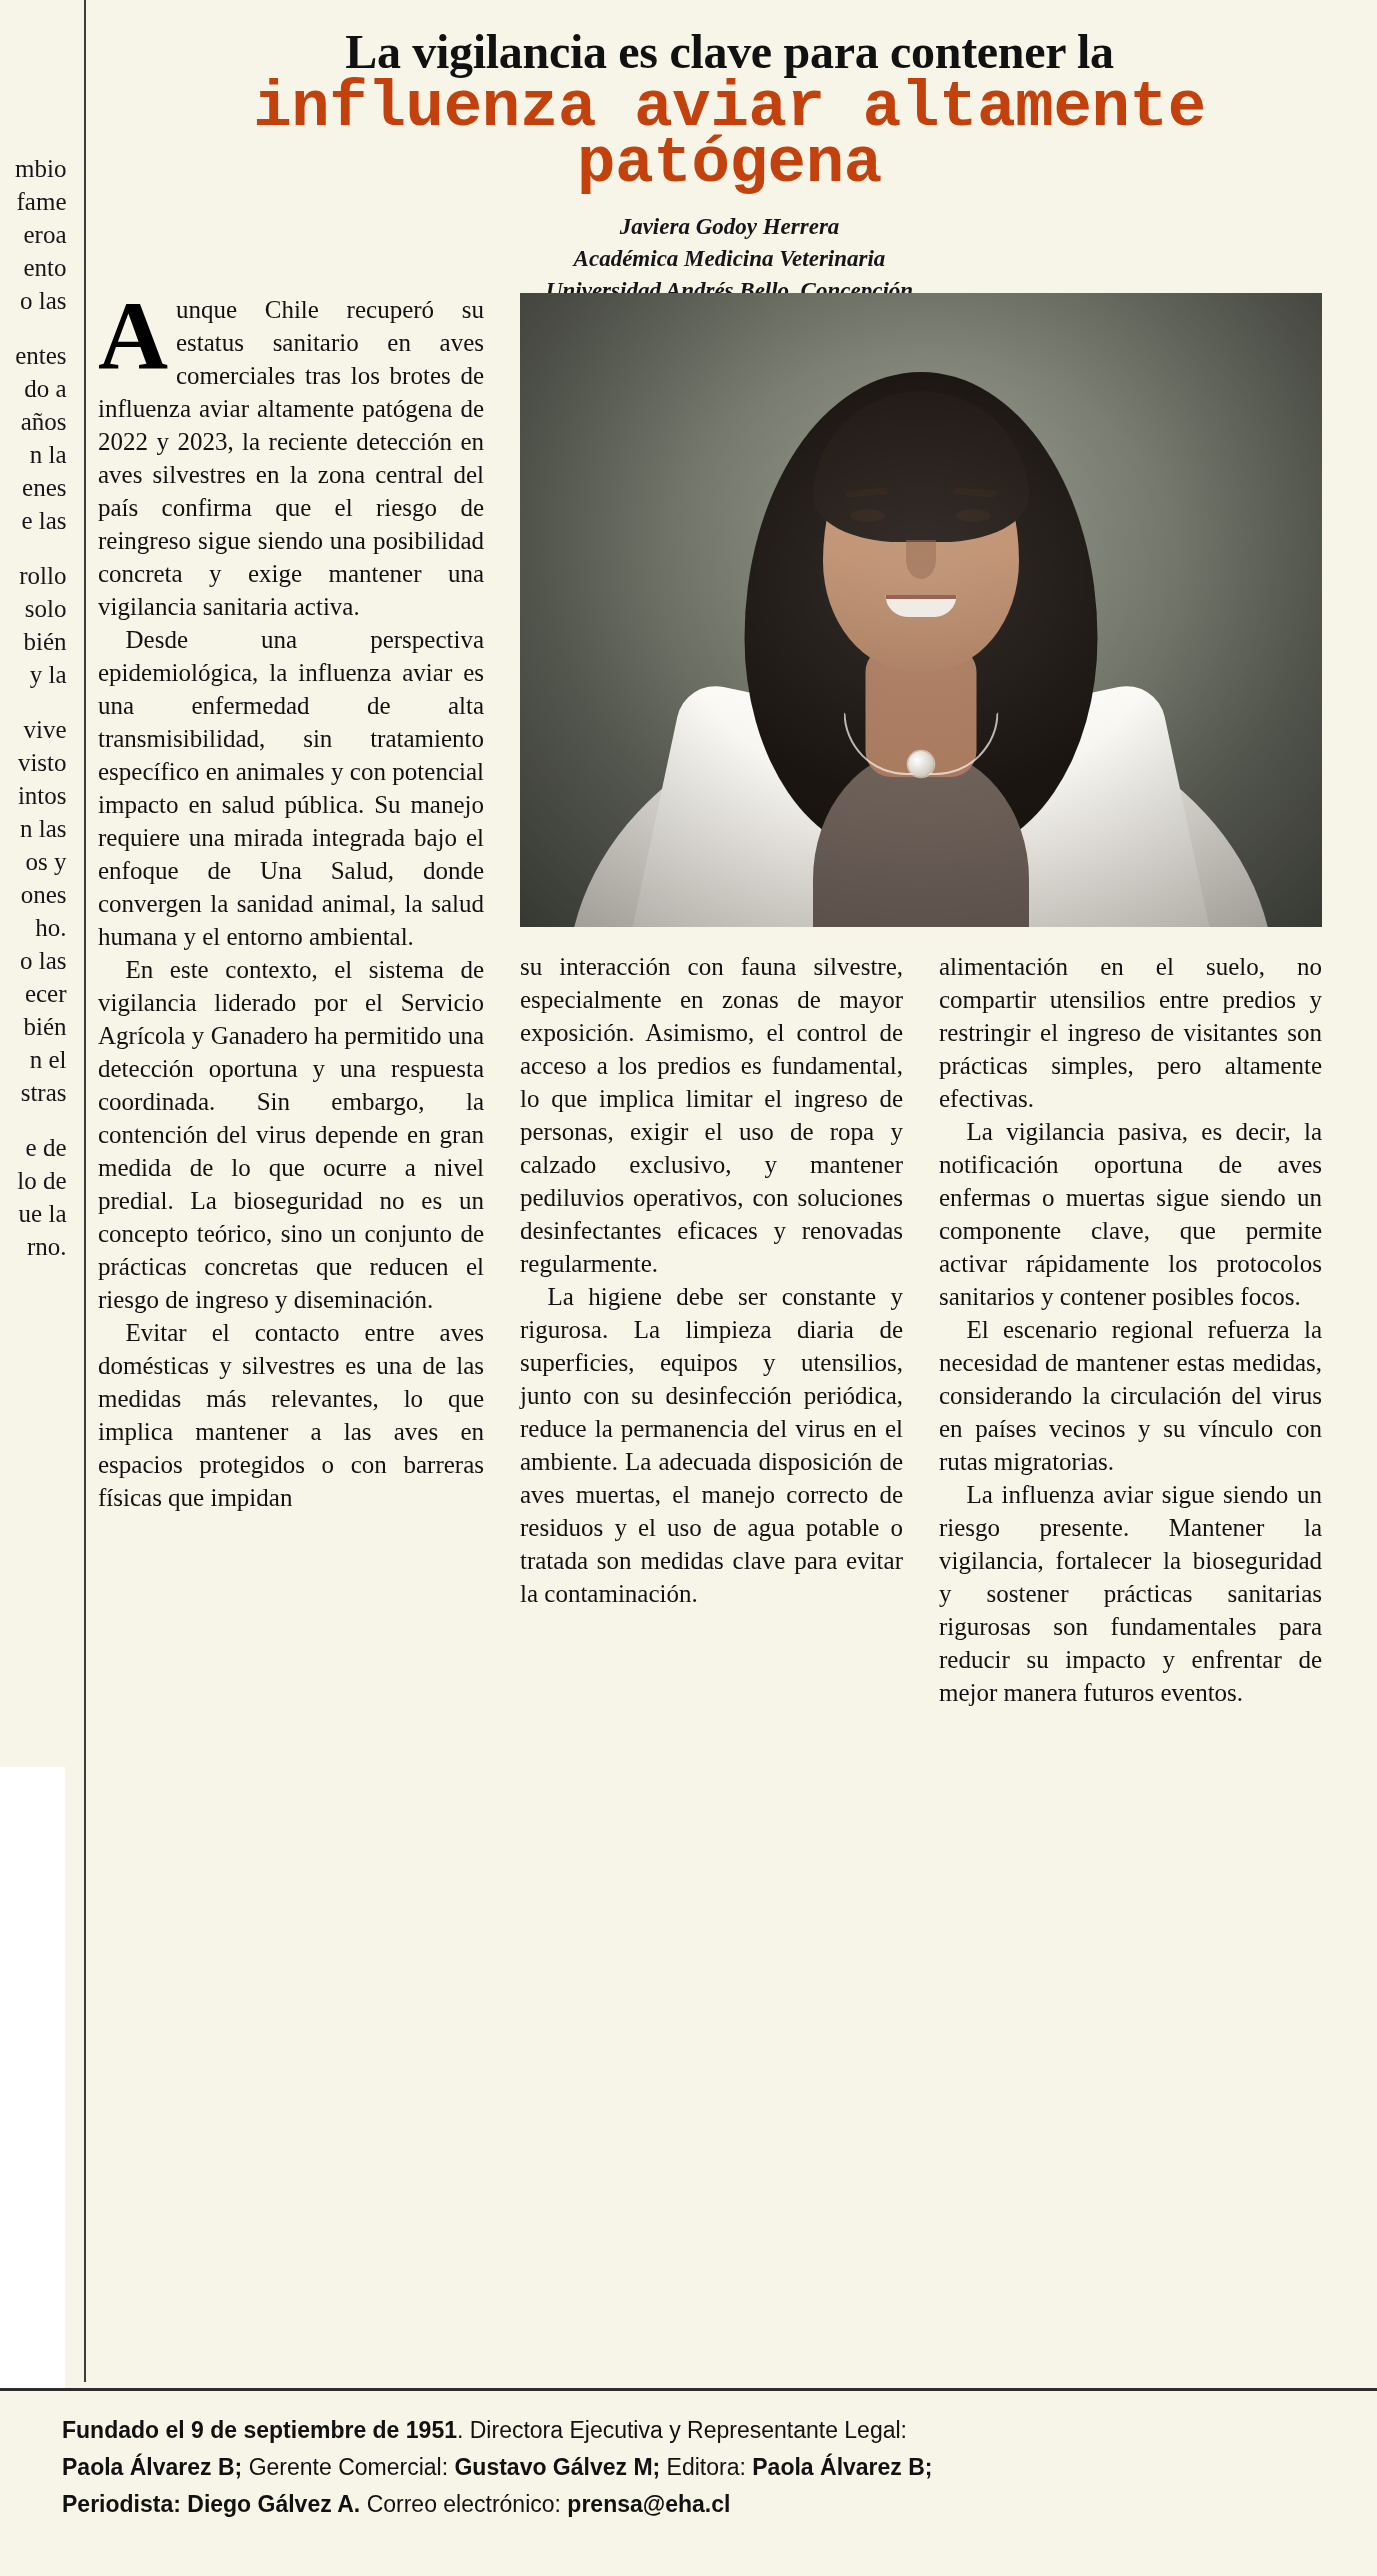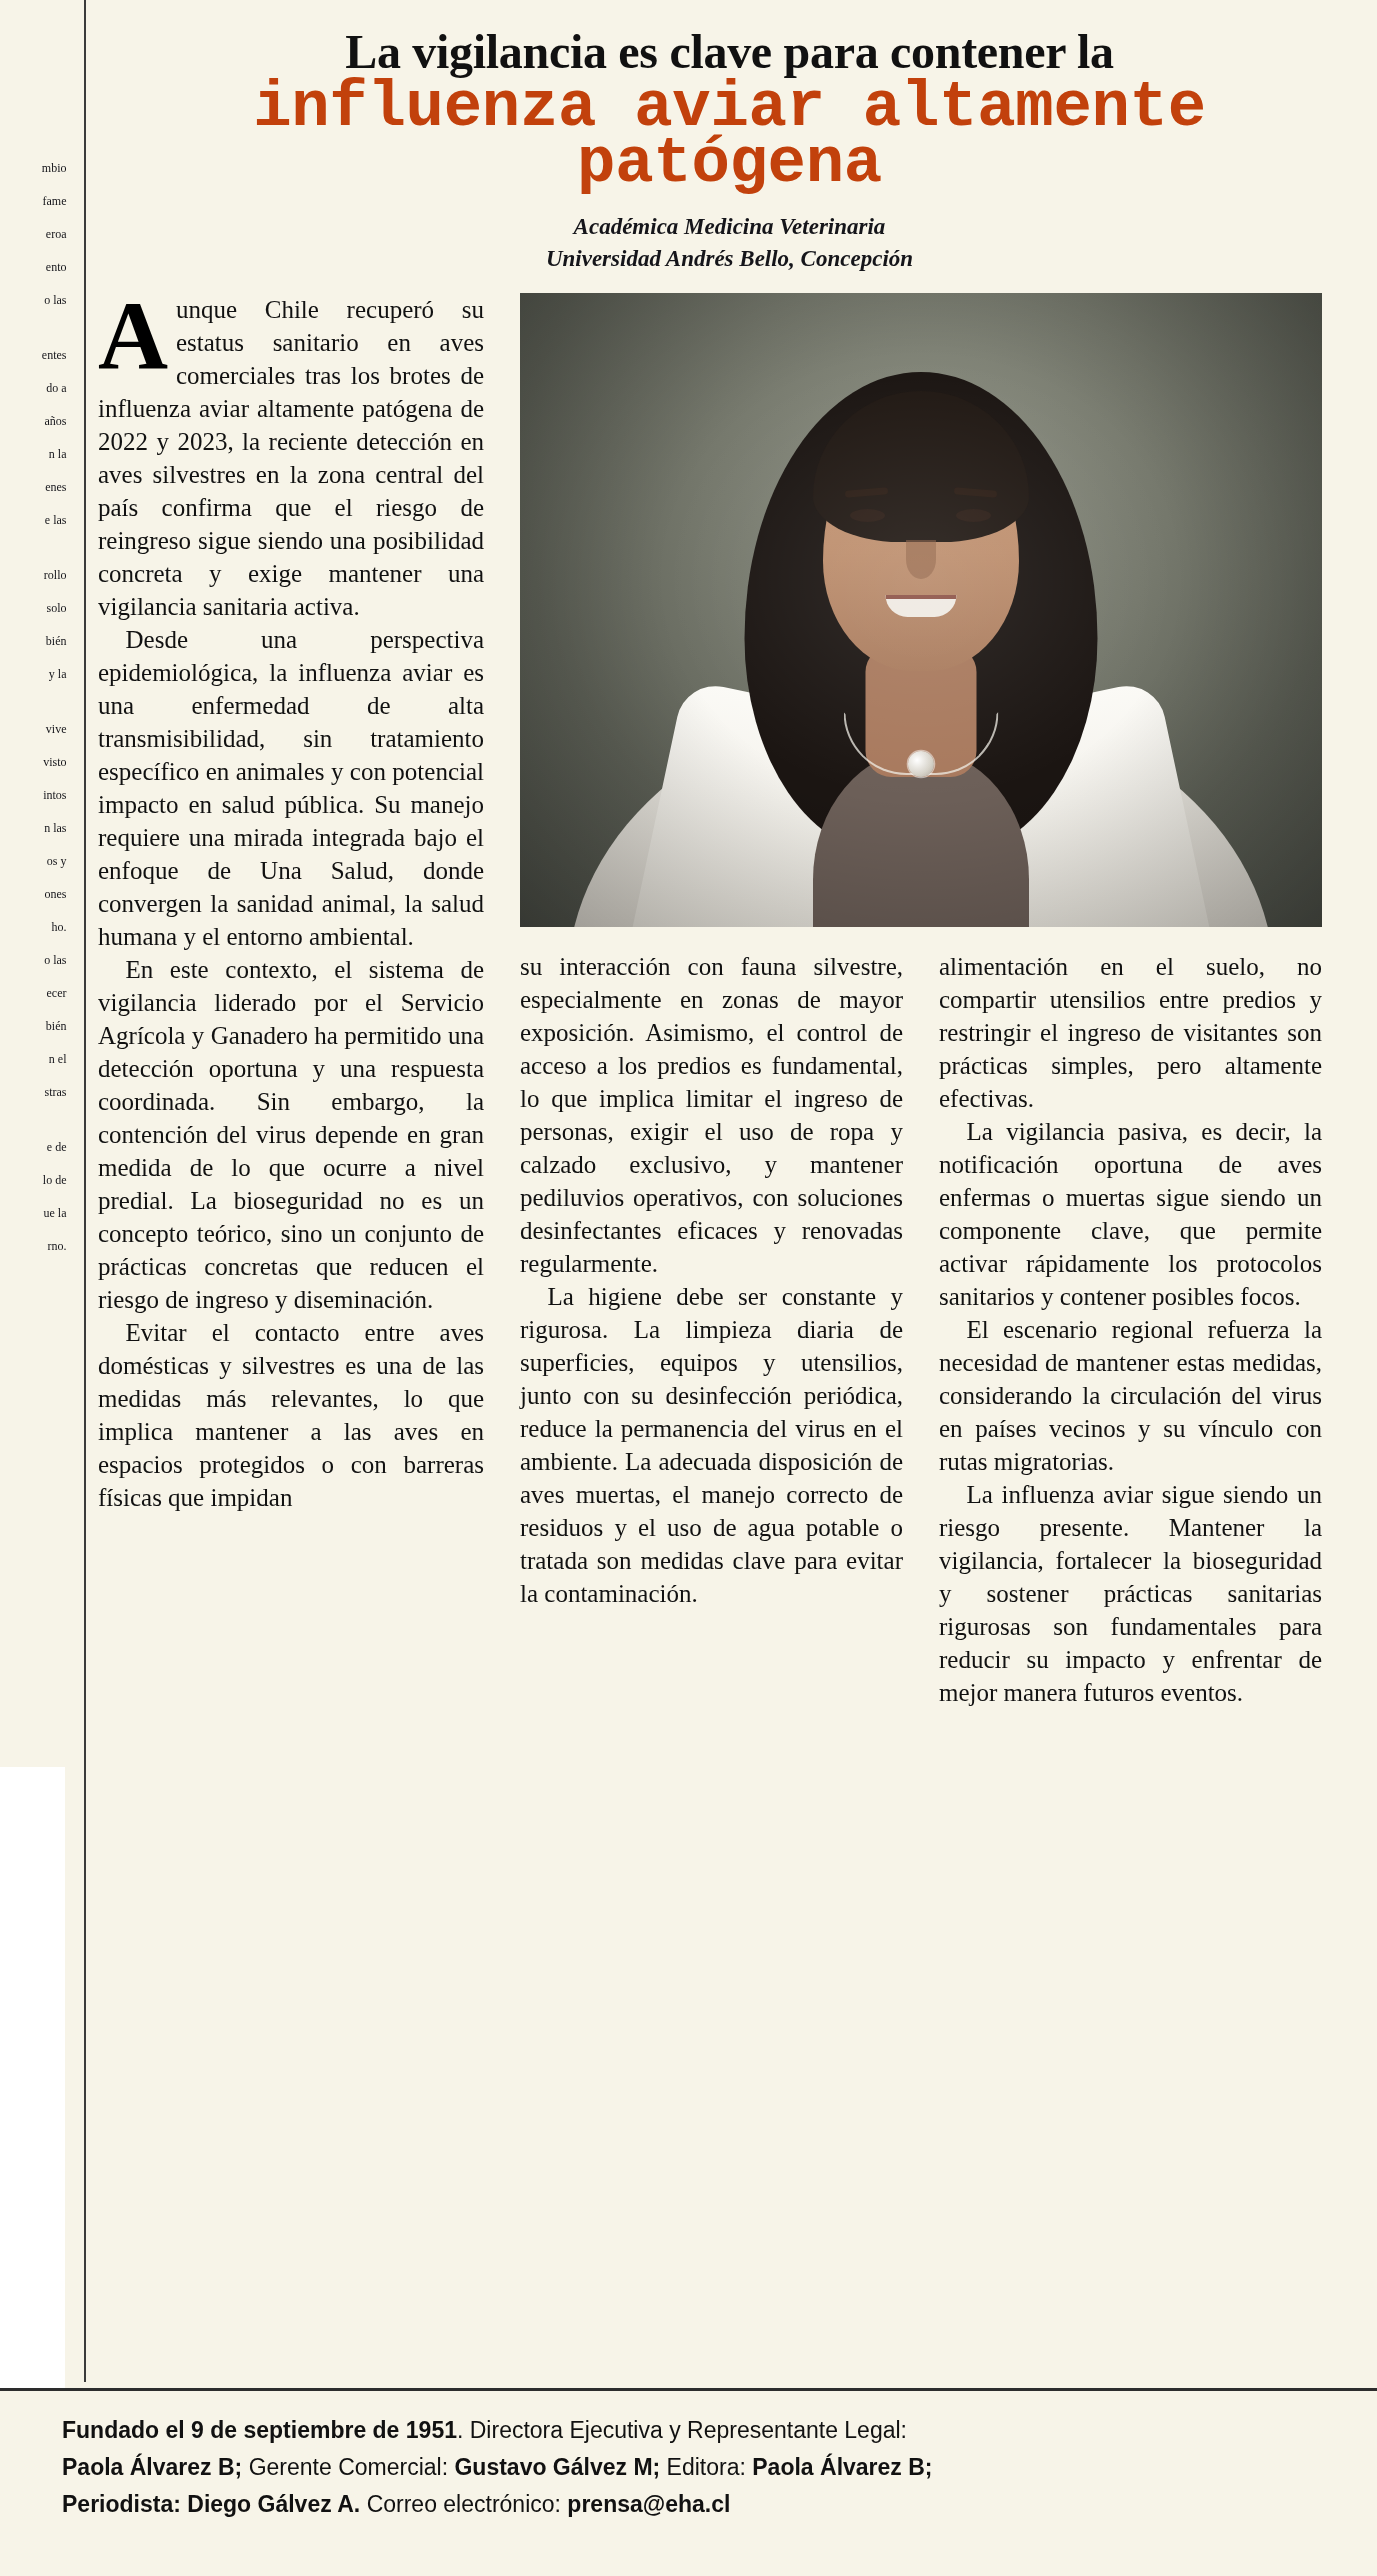--- a/index.html
+++ b/index.html
@@ -35,21 +35,21 @@
   }
   .gutter-col {
     position: absolute;
     left: 0;
     top: 152px;
     width: 73px;
     text-align: right;
     padding-right: 6.5px;
     box-sizing: border-box;
     font-family: "Liberation Serif", serif;
-    font-size: 12px;
+    font-size: 25px;
     line-height: 33px;
     color: #15151a;
   }
   .gutter-col p {
     margin: 0 0 22px 0;
   }
   .gutter-white {
     position: absolute;
     left: 0;
     top: 1767px;
@@ -400,20 +400,21 @@
   <div class="vrule"></div>
 
   <div class="content">
 
     <div class="headline">
       <div class="l1">La vigilancia es clave para contener la</div>
       <div class="l2">influenza aviar altamente patógena</div>
     </div>
 
     <div class="byline">
+      <div>Javiera Godoy Herrera</div>
       <div>Académica Medicina Veterinaria</div>
       <div>Universidad Andrés Bello, Concepción</div>
     </div>
 
     <div class="body-area">
 
       <div class="photo-wrap">
         <div class="photo">
           <div class="ph-bg"></div>
           <div class="ph-shoulders"></div>

